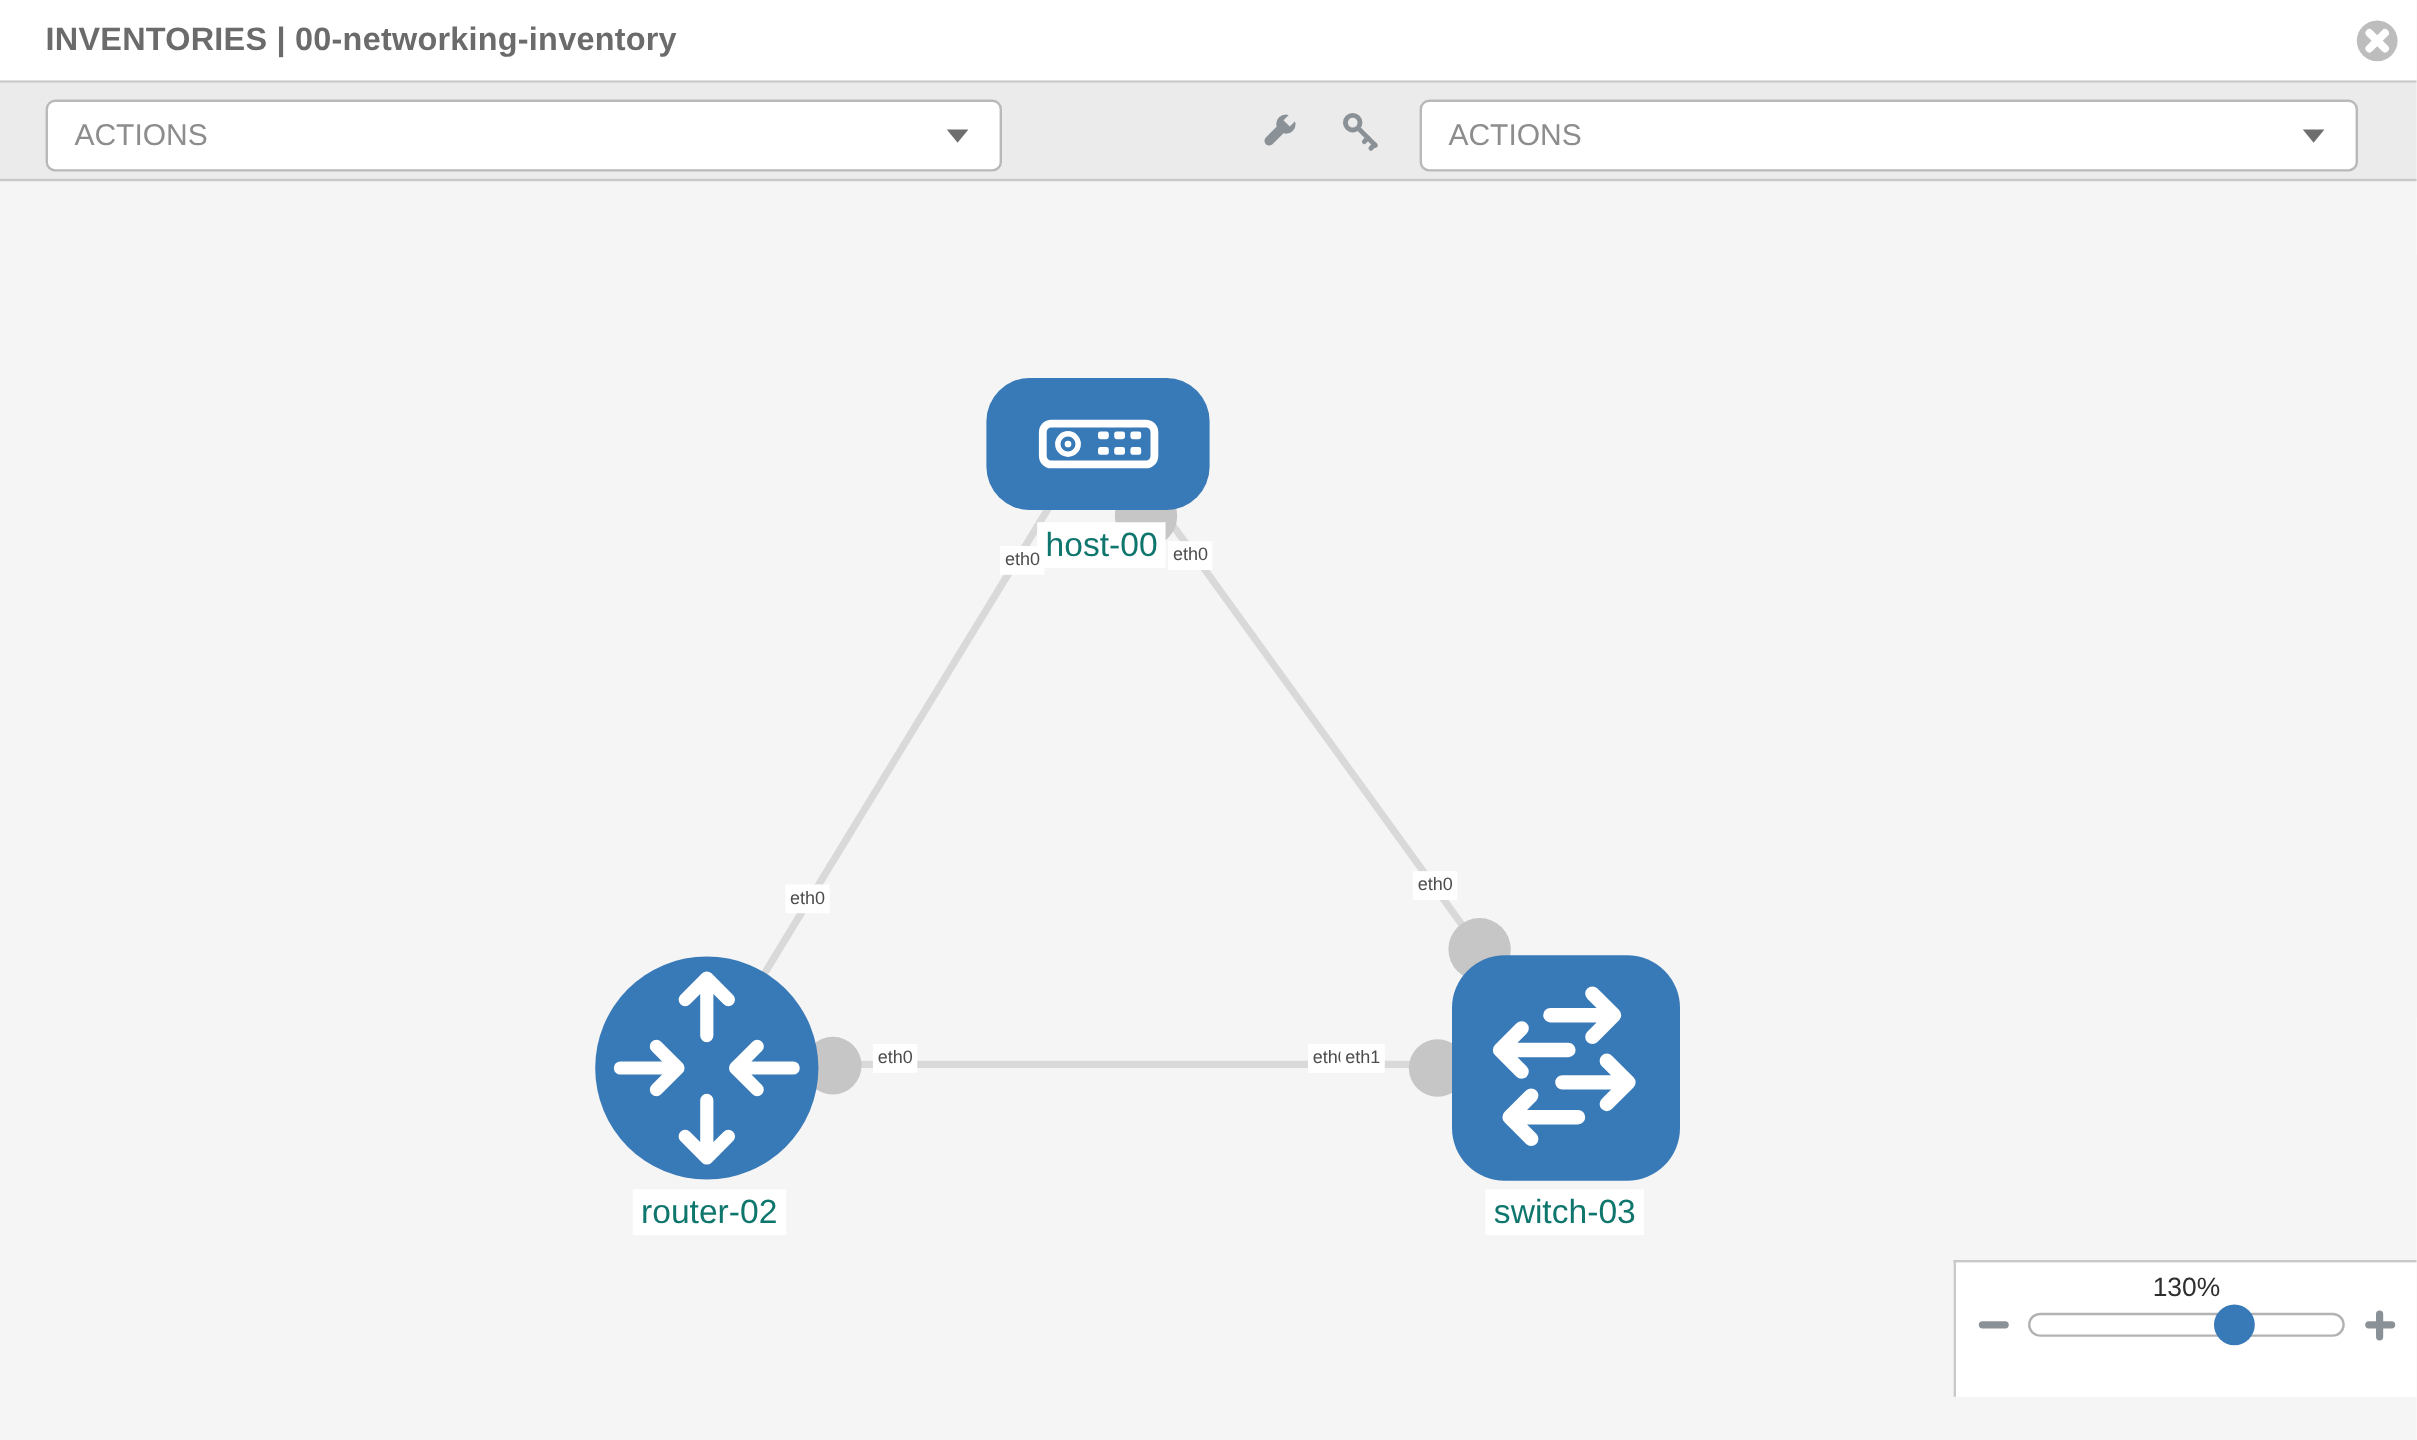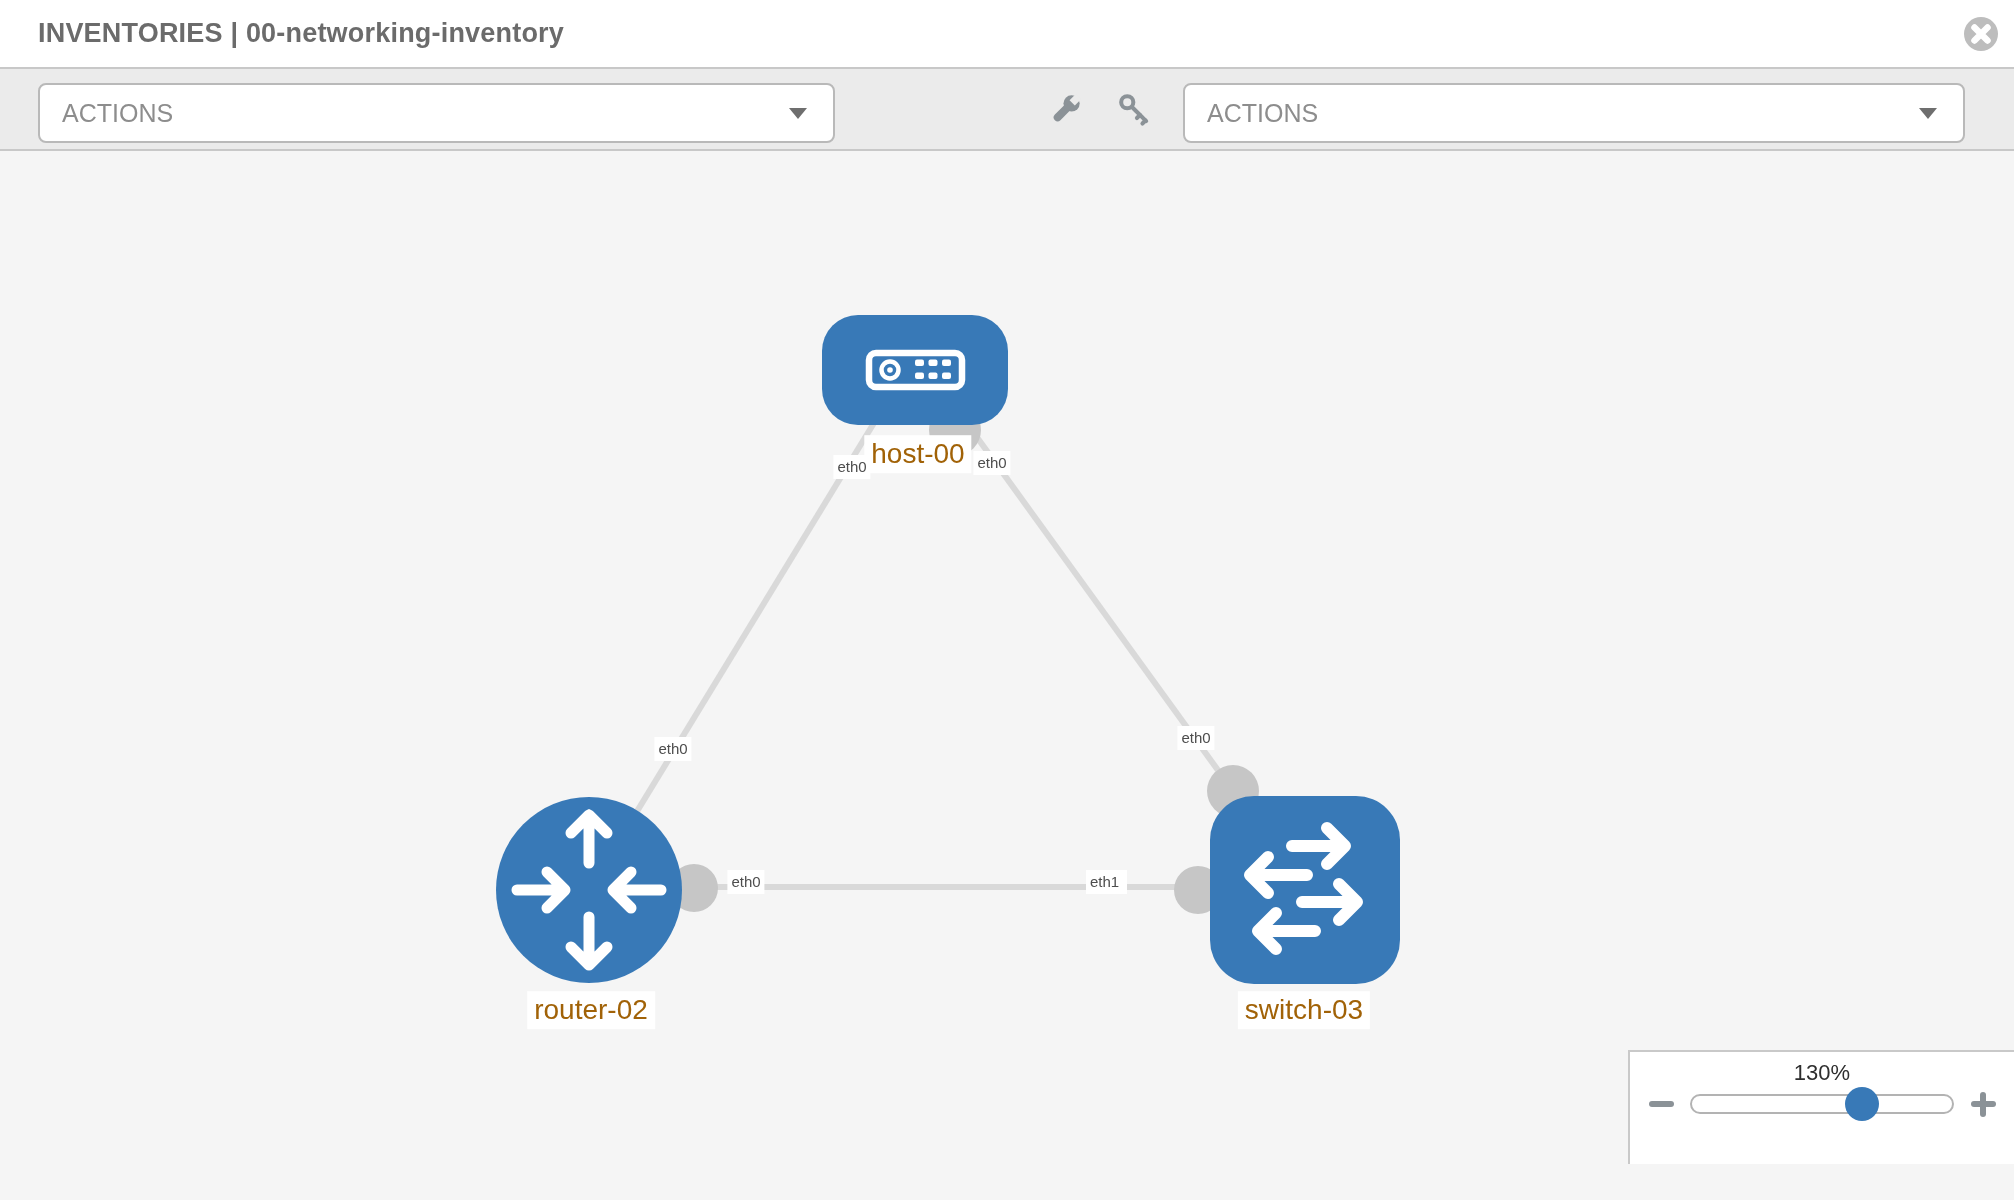--- a/index.html
+++ b/index.html
@@ -30,21 +30,21 @@
 
   
   .canvas { position:relative; width:2014px; height:1047px; }
   svg.graph { position:absolute; top:0; left:0; display:block; }
   .link { stroke:#d9d9d9; stroke-width:6; }
   .port { fill:#c6c6c6; }
   .node-icon { stroke:#ffffff; fill:none; stroke-linecap:round; stroke-linejoin:round; }
 
   .chip { position:absolute; transform:translate(-50%,-50%); background:#ffffff;
           color:#4d4d4d; font-size:15px; line-height:1.2; padding:3px 4px; white-space:nowrap; }
-  .chip.node-label { font-size:28px; padding:2px 7px; color:#a16207; }
+  .chip.node-label { font-size:28px; padding:2px 7px; color:#0f766e; }
   .chip.fixed { transform:translateY(-50%); }
 
   
   .zoom-panel { position:absolute; left:1628px; top:1050px; width:386px; height:114px;
                 background:#ffffff; border-top:2px solid #c9c9c9; border-left:2px solid #c9c9c9;
                 box-sizing:border-box; }
   .zoom-level { text-align:center; font-size:22px; color:#2e2e2e; margin-top:8px; }
   .zoom-row { display:flex; align-items:center; margin-top:5px; padding:0 18px; }
   .zoom-btn { flex:none; cursor:pointer; display:flex; align-items:center; justify-content:center;
               width:26px; height:26px; }
@@ -152,21 +152,21 @@
     <div class="chip node-label" style="left:918px; top:303px;">host-00</div>
     <div class="chip node-label" style="left:591px; top:859px;">router-02</div>
     <div class="chip node-label" style="left:1304px; top:859px;">switch-03</div>
 
     <div class="chip" style="left:852px; top:316px;">eth0</div>
     <div class="chip" style="left:992px; top:312px;">eth0</div>
     <div class="chip" style="left:673px; top:598px;">eth0</div>
     <div class="chip" style="left:1196px; top:587px;">eth0</div>
     <div class="chip" style="left:746px; top:731px;">eth0</div>
     <div class="chip fixed" style="left:1090px; top:731px; z-index:1;">eth0</div>
-    <div class="chip fixed" style="left:1086px; top:731px; z-index:2;">eth1</div>
+    <div class="chip fixed" style="left:1117px; top:731px; z-index:2;">eth1</div>
   </div>
 
   <div class="zoom-panel">
     <div class="zoom-level">130%</div>
     <div class="zoom-row">
       <div class="zoom-btn">
         <div class="minus-bar"></div>
       </div>
       <div class="slider-track">
         <div class="slider-thumb"></div>

